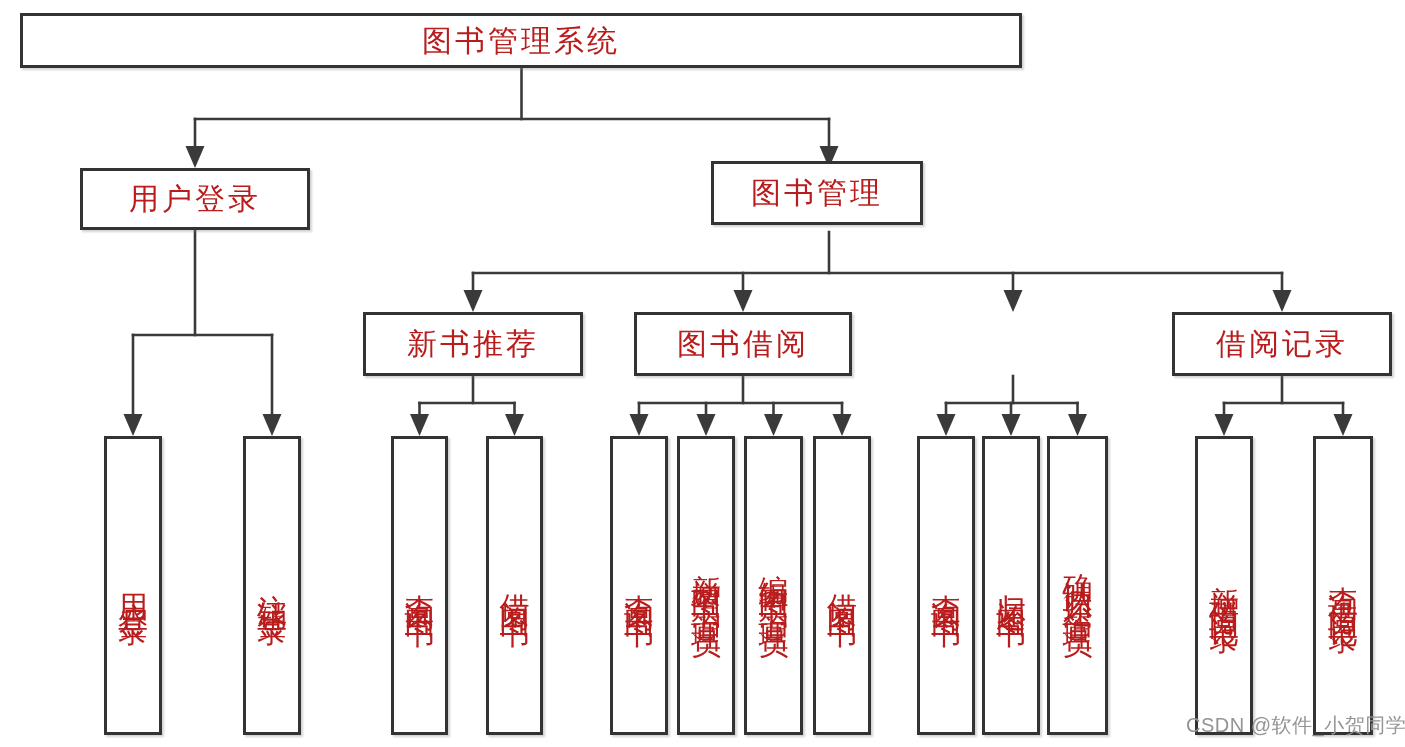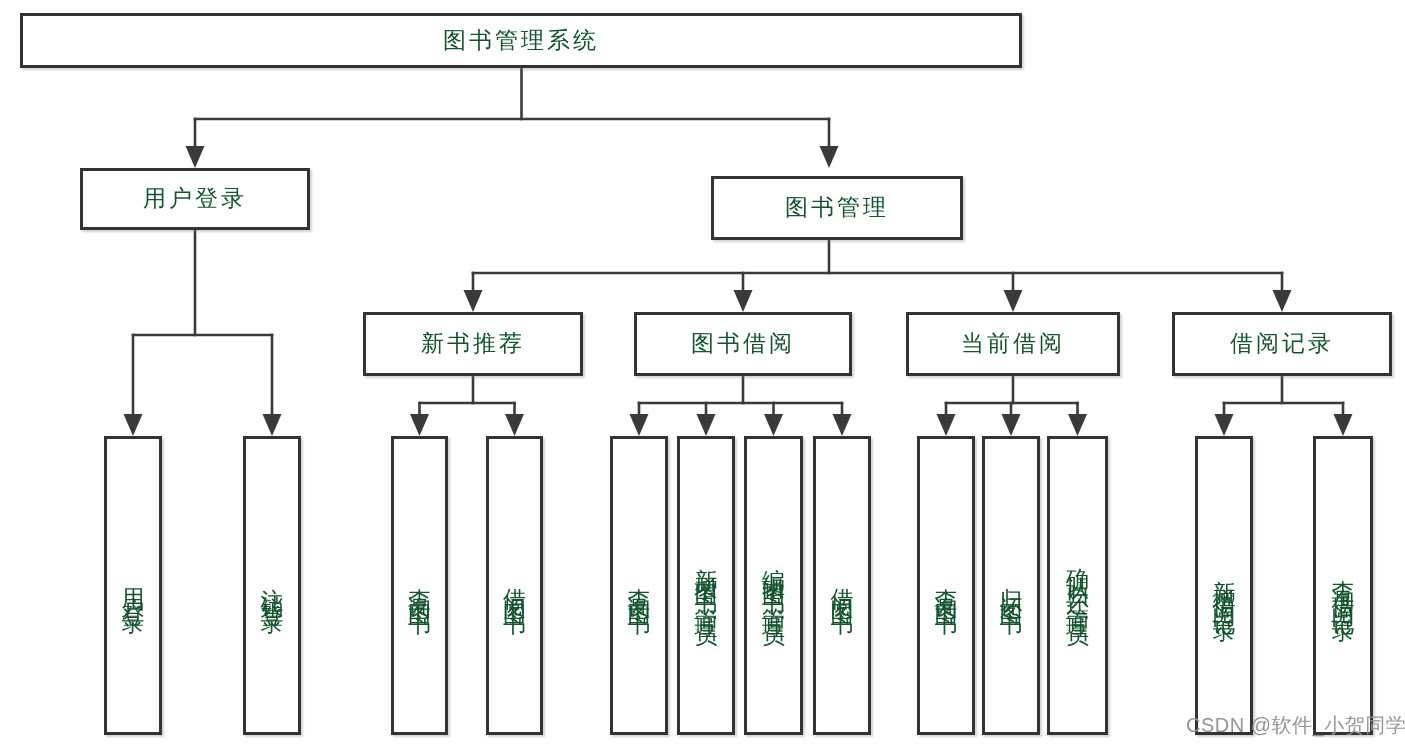--- a/index.html
+++ b/index.html
@@ -22,22 +22,22 @@
     background: #ffffff;
     border: 3px solid #333333;
     box-sizing: border-box;
     display: flex;
     align-items: center;
     justify-content: center;
     z-index: 1;
     box-shadow: 2px 2px 2px rgba(130,130,130,0.35);
   }
   .box .lbl {
-    color: #14532d;
-    font-size: 23px;
+    color: #b91c1c;
+    font-size: 30px;
     letter-spacing: 3px;
     white-space: nowrap;
     line-height: 1.2;
   }
   .box.v .lbl {
     writing-mode: vertical-rl;
     text-orientation: mixed;
     letter-spacing: 8px;
     line-height: 1;
     white-space: normal;
@@ -112,32 +112,29 @@
       <polygon points="1333.5,414 1352.5,414 1343,436" fill="#3a3a3a"></polygon>
     </svg>
 
   <div class="box h" style="left:20px; top:13px; width:1002px; height:55px">
     <span class="lbl">图书管理系统</span>
   </div>
 
   <div class="box h" style="left:80px; top:168px; width:230px; height:62px">
     <span class="lbl">用户登录</span>
   </div>
-  <div class="box h" style="left:711px; top:176px; width:252px; height:64px">
+  <div class="box h" style="left:711px; top:161px; width:212px; height:64px">
     <span class="lbl">图书管理</span>
   </div>
 
   <div class="box h" style="left:634px; top:312px; width:218px; height:64px">
     <span class="lbl">图书借阅</span>
   </div>
   <div class="box h" style="left:363px; top:312px; width:220px; height:64px">
     <span class="lbl">新书推荐</span>
-  </div>
-  <div class="box h" style="left:906px; top:312px; width:214px; height:64px">
-    <span class="lbl">当前借阅</span>
   </div>
   <div class="box h" style="left:1172px; top:312px; width:220px; height:64px">
     <span class="lbl">借阅记录</span>
   </div>
 
   <div class="box v" style="left:104px; top:436px; width:58px; height:299px">
     <span class="lbl">用户登录</span>
   </div>
   <div class="box v" style="left:243px; top:436px; width:58px; height:299px">
     <span class="lbl">注销登录</span>

